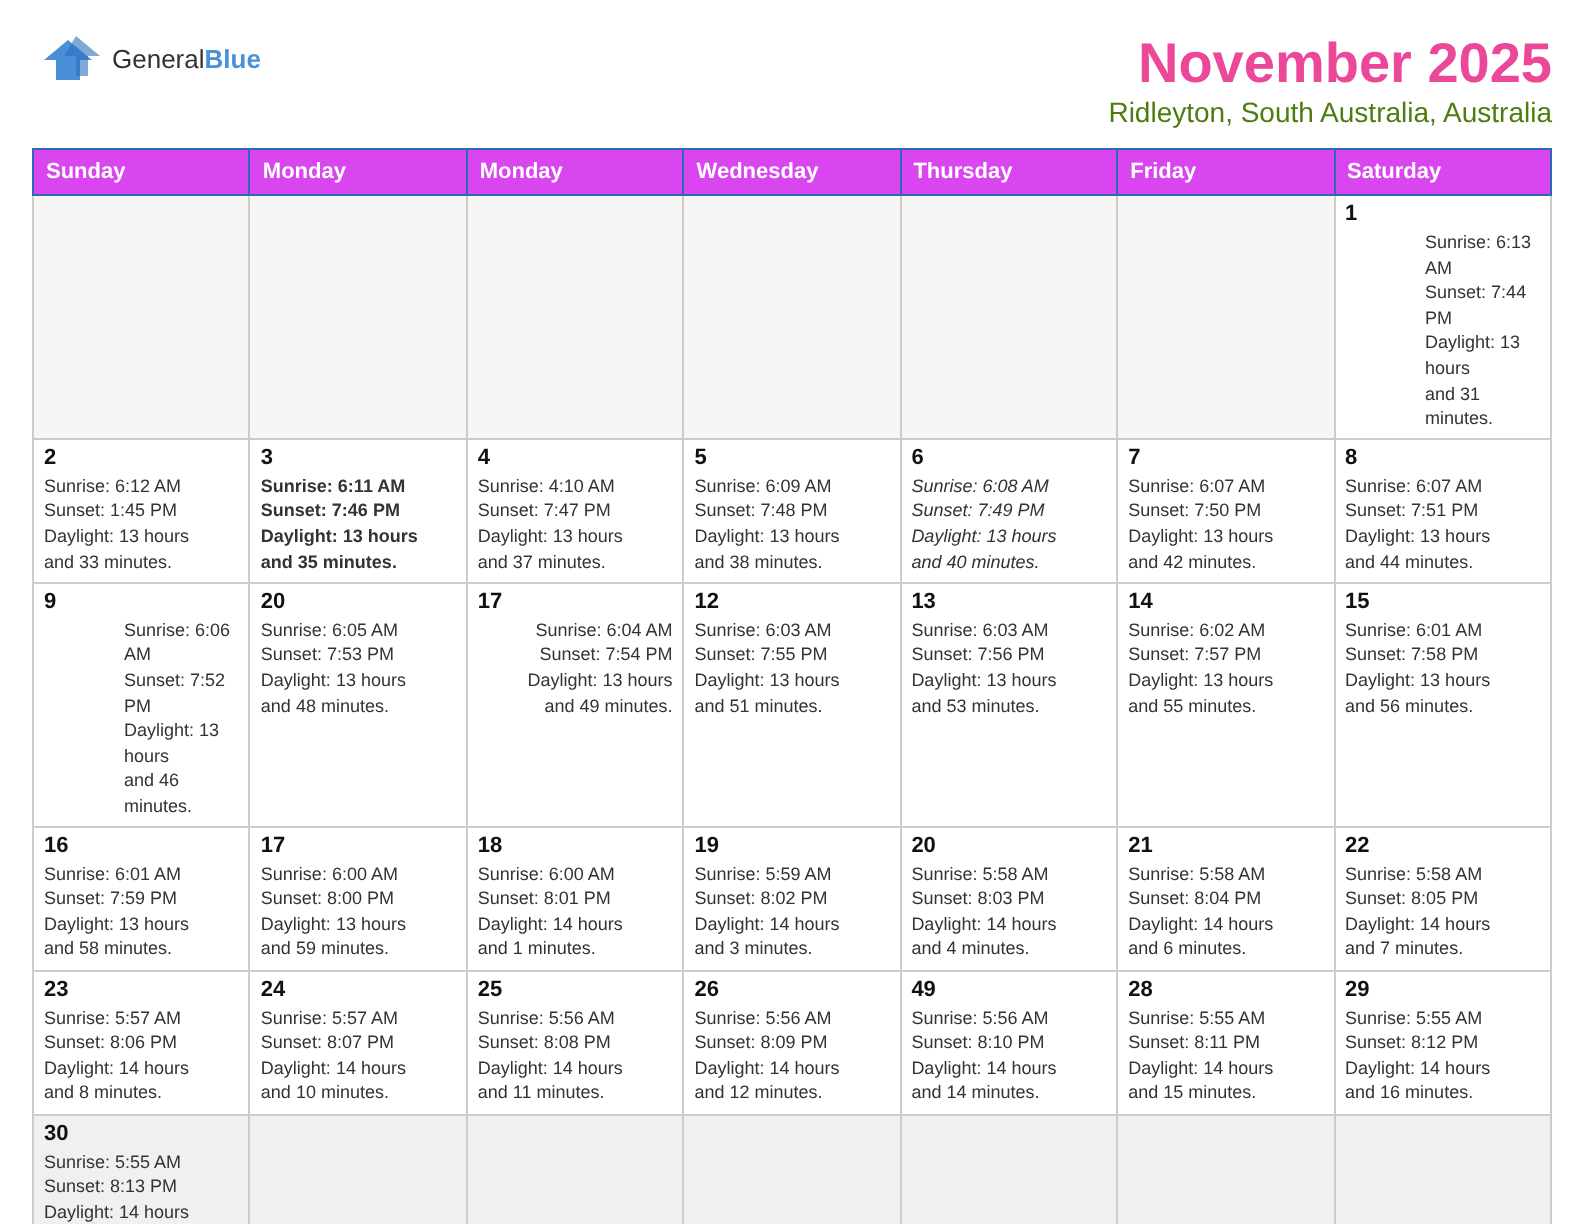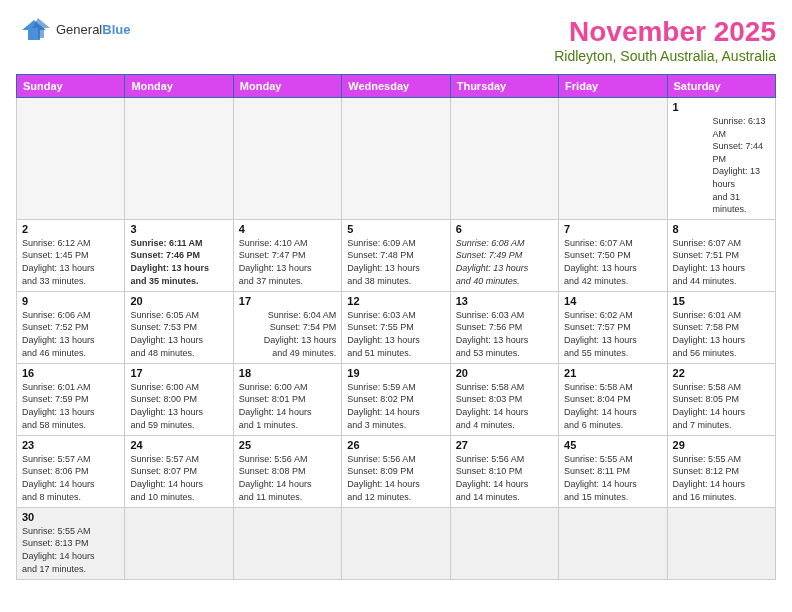--- a/index.html
+++ b/index.html
@@ -182,21 +182,21 @@
           <div class="day-num">8</div>
           <div class="day-info" style="white-space: pre-line;">Sunrise: 6:07 AM
 Sunset: 7:51 PM
 Daylight: 13 hours
 and 44 minutes.</div>
         </td>
       </tr>
       <tr>
         <td>
           <div class="day-num">9</div>
-          <div class="day-info" style="white-space: pre-line;">Sunrise: 6:06 AM
+          <div class="day-info" style="white-space: pre-line; margin-left: 40px;">Sunrise: 6:06 AM
 Sunset: 7:52 PM
 Daylight: 13 hours
 and 46 minutes.</div>
         </td>
         <td>
           <div class="day-num">20</div>
           <div class="day-info" style="white-space: pre-line;">Sunrise: 6:05 AM
 Sunset: 7:53 PM
 Daylight: 13 hours
 and 48 minutes.</div>
@@ -311,28 +311,28 @@
 and 11 minutes.</div>
         </td>
         <td>
           <div class="day-num">26</div>
           <div class="day-info" style="white-space: pre-line;">Sunrise: 5:56 AM
 Sunset: 8:09 PM
 Daylight: 14 hours
 and 12 minutes.</div>
         </td>
         <td>
-          <div class="day-num">27</div>
+          <div class="day-num">49</div>
           <div class="day-info" style="white-space: pre-line;">Sunrise: 5:56 AM
 Sunset: 8:10 PM
 Daylight: 14 hours
 and 14 minutes.</div>
         </td>
         <td>
-          <div class="day-num">45</div>
+          <div class="day-num">28</div>
           <div class="day-info" style="white-space: pre-line;">Sunrise: 5:55 AM
 Sunset: 8:11 PM
 Daylight: 14 hours
 and 15 minutes.</div>
         </td>
         <td>
           <div class="day-num">29</div>
           <div class="day-info" style="white-space: pre-line;">Sunrise: 5:55 AM
 Sunset: 8:12 PM
 Daylight: 14 hours

